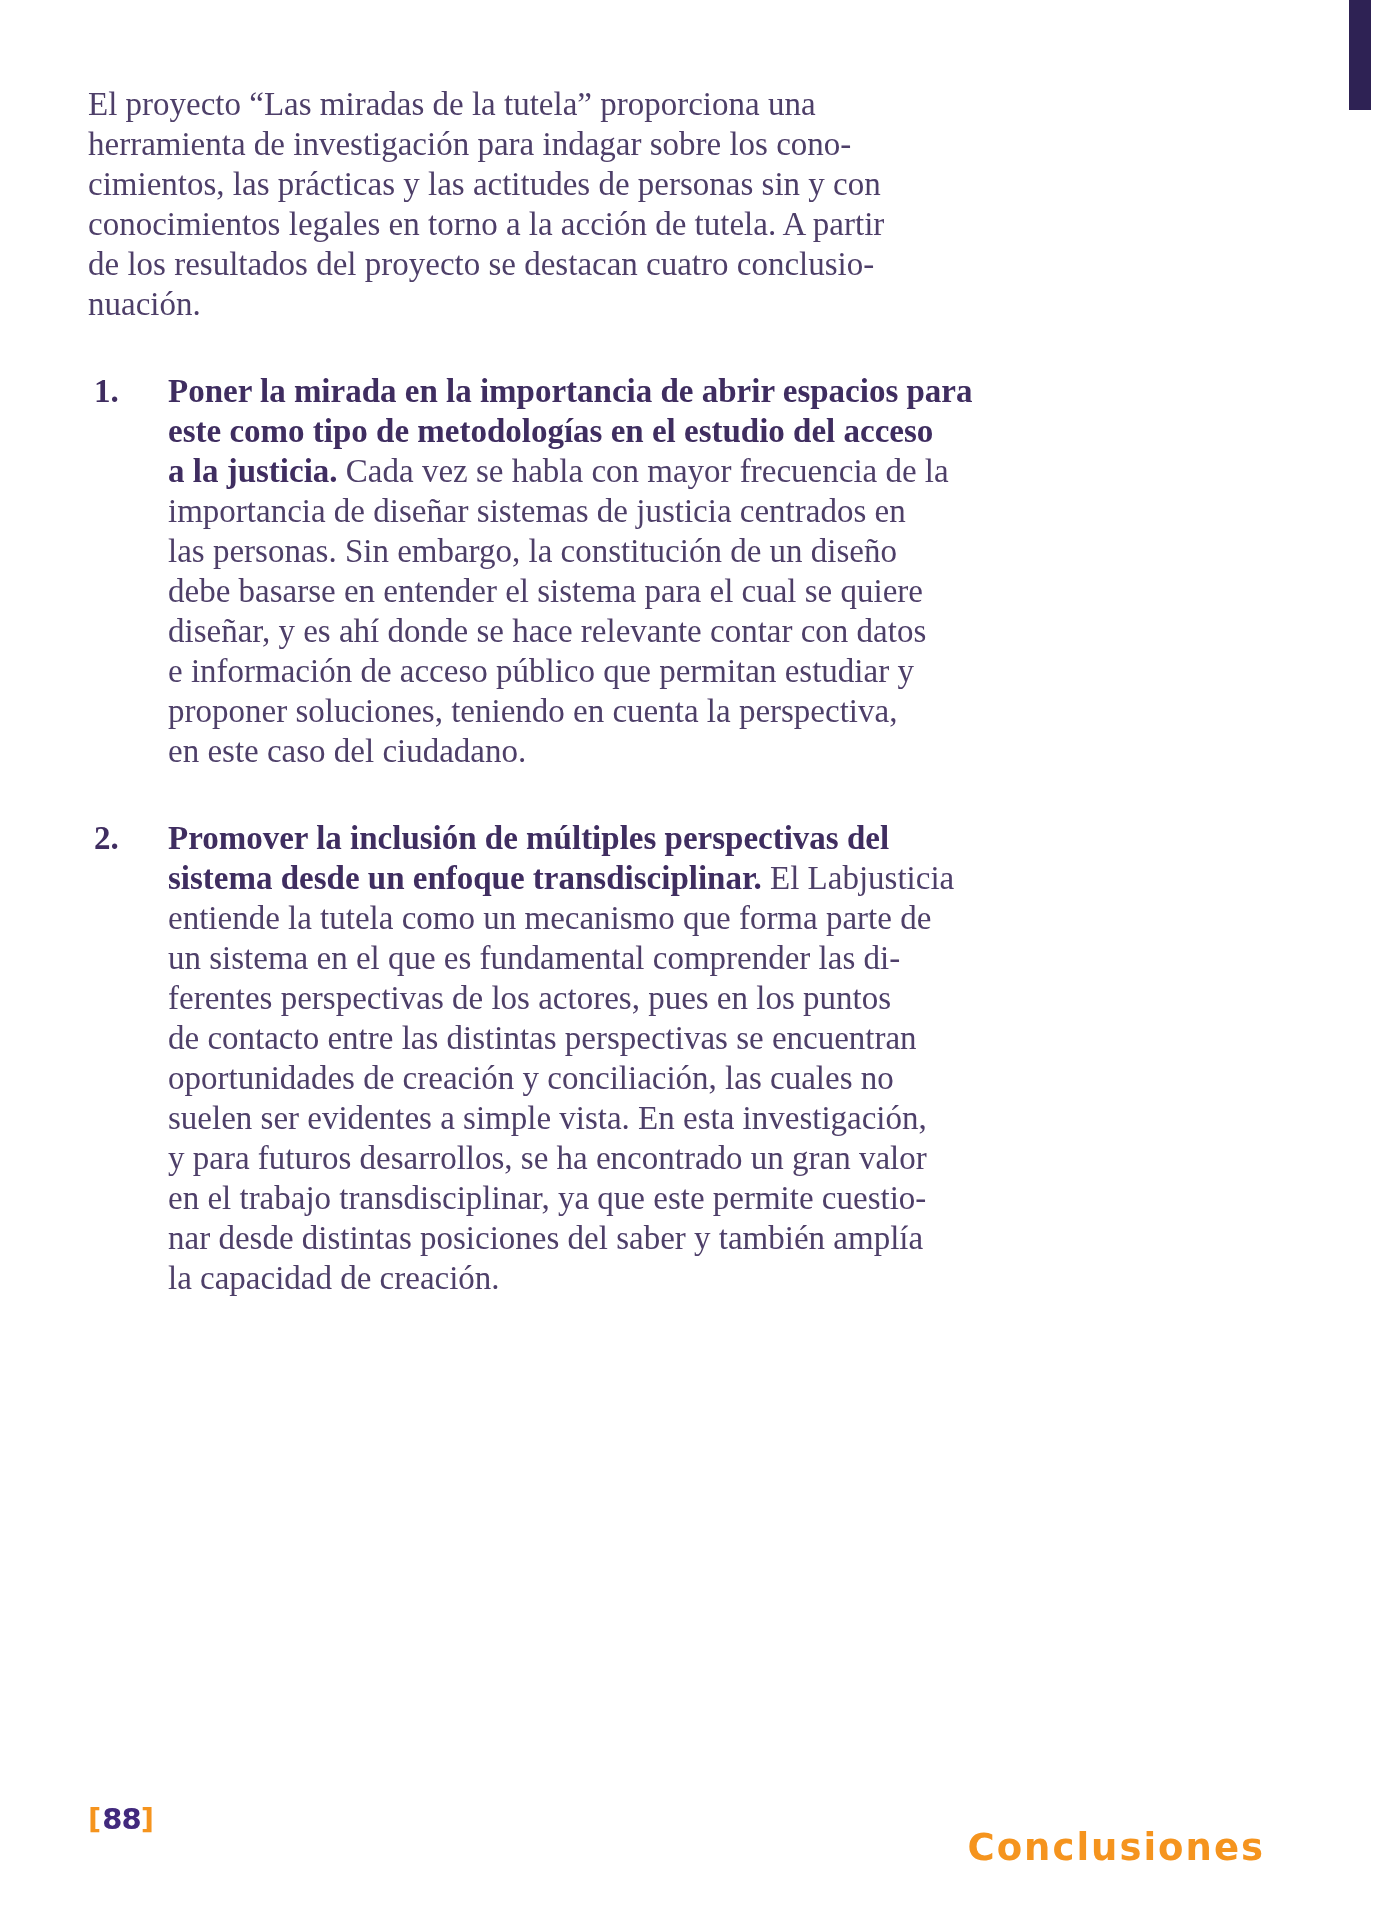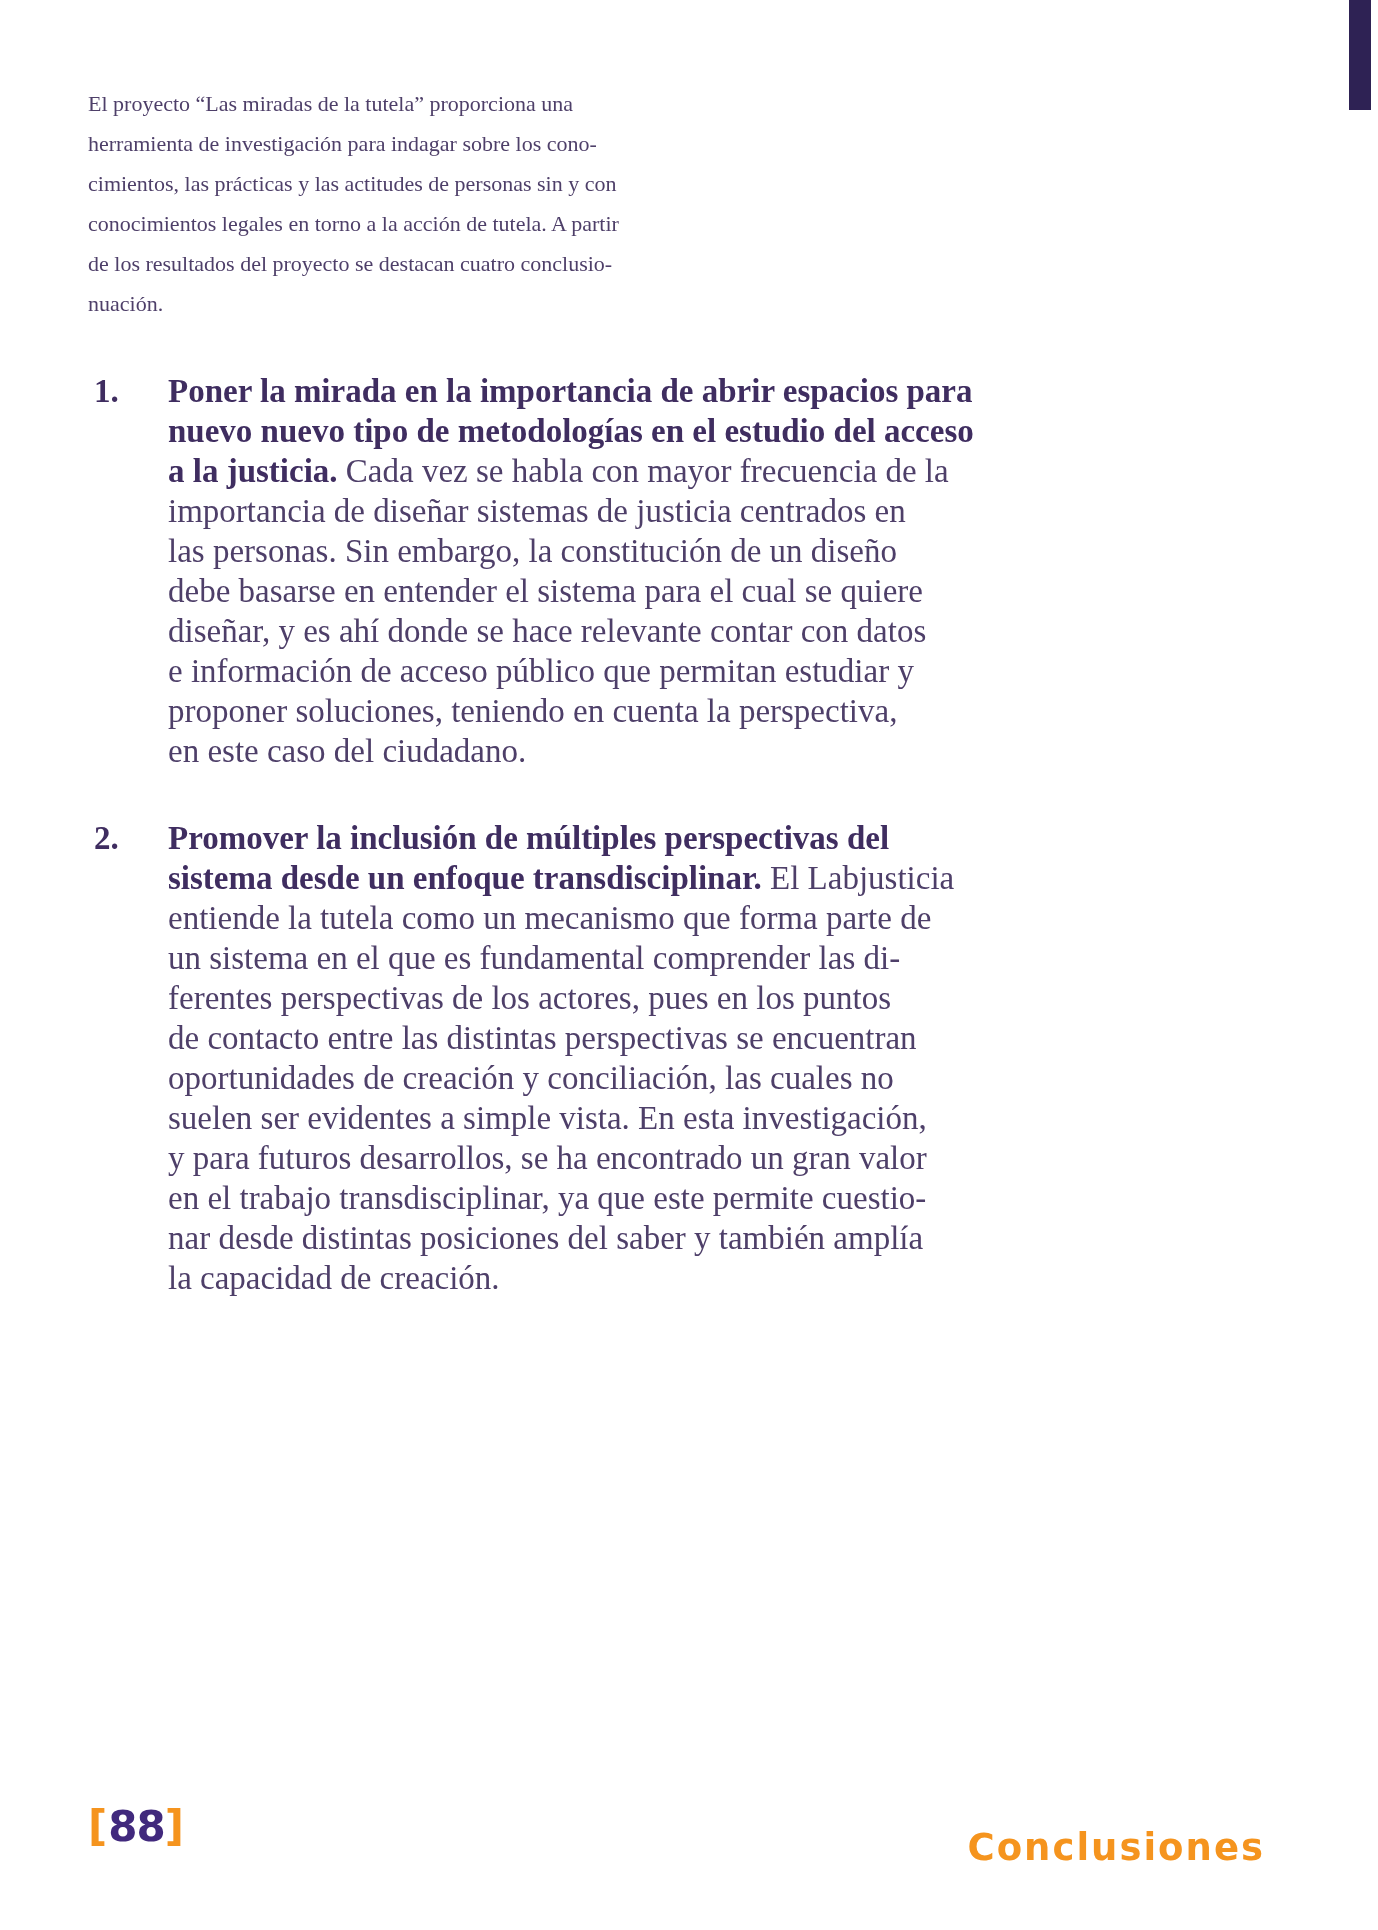--- a/index.html
+++ b/index.html
@@ -14,21 +14,21 @@
     overflow: hidden;
     font-family: "Liberation Serif", "DejaVu Serif", serif;
   }
   .content {
     position: absolute;
     left: 88px;
     top: 84px;
     width: 930px;
   }
   .intro {
-    font-size: 22px;
+    font-size: 33px;
     line-height: 40px;
     color: var(--body-text, #4e3f69);
   }
   .tline {
     white-space: pre;
   }
   .list {
     margin-top: 0;
   }
   .list-item {
@@ -60,21 +60,21 @@
     top: 0;
     width: 22px;
     height: 110px;
     background: var(--tab, #2e2254);
   }
   .page-number {
     position: absolute;
     left: 88px;
     top: 1802px;
     font-family: "DejaVu Sans", "Liberation Sans", sans-serif;
-    font-size: 42px;
+    font-size: 29px;
     font-weight: 700;
     letter-spacing: 1px;
   }
   .page-number .bracket {
     color: var(--orange, #f5941e);
     font-weight: 600;
   }
   .page-number .pnum {
     color: var(--num-purple, #41297d);
     letter-spacing: -1px;
@@ -102,21 +102,21 @@
       <div class="tline">cimientos, las prácticas y las actitudes de personas sin y con</div>
       <div class="tline">conocimientos legales en torno a la acción de tutela. A partir</div>
       <div class="tline">de los resultados del proyecto se destacan cuatro conclusio-</div>
       <div class="tline">nuación.</div>
     </div>
   <div class="list">
       <div class="list-item">
         <div class="item-number">1.</div>
         <div class="item-lines">
           <div class="tline"><span class="bold">Poner la mirada en la importancia de abrir espacios para</span></div>
-          <div class="tline"><span class="bold">nuevo nuevo tipo de metodologías en el estudio del acceso</span></div>
+          <div class="tline"><span class="bold">este como tipo de metodologías en el estudio del acceso</span></div>
           <div class="tline"><span class="bold">a la justicia.</span><span> Cada vez se habla con mayor frecuencia de la</span></div>
           <div class="tline">importancia de diseñar sistemas de justicia centrados en</div>
           <div class="tline">las personas. Sin embargo, la constitución de un diseño</div>
           <div class="tline">debe basarse en entender el sistema para el cual se quiere</div>
           <div class="tline">diseñar, y es ahí donde se hace relevante contar con datos</div>
           <div class="tline">e información de acceso público que permitan estudiar y</div>
           <div class="tline">proponer soluciones, teniendo en cuenta la perspectiva,</div>
           <div class="tline">en este caso del ciudadano.</div>
         </div>
       </div>

